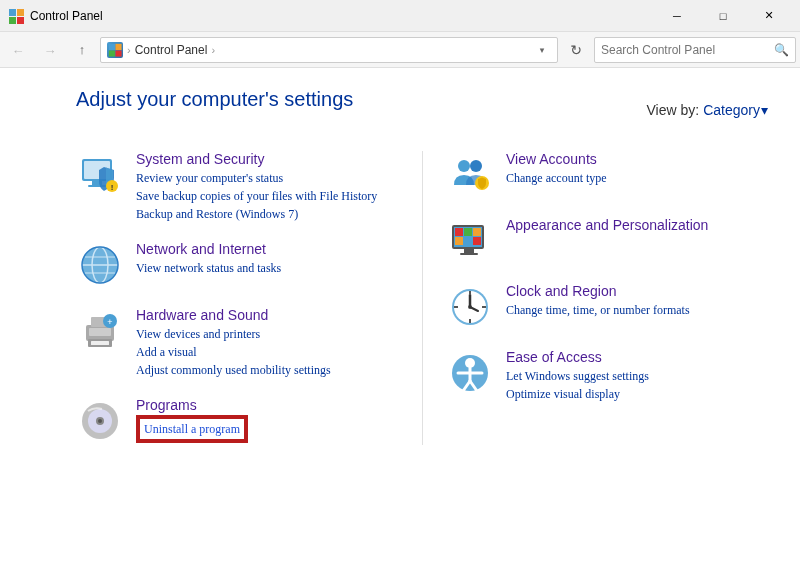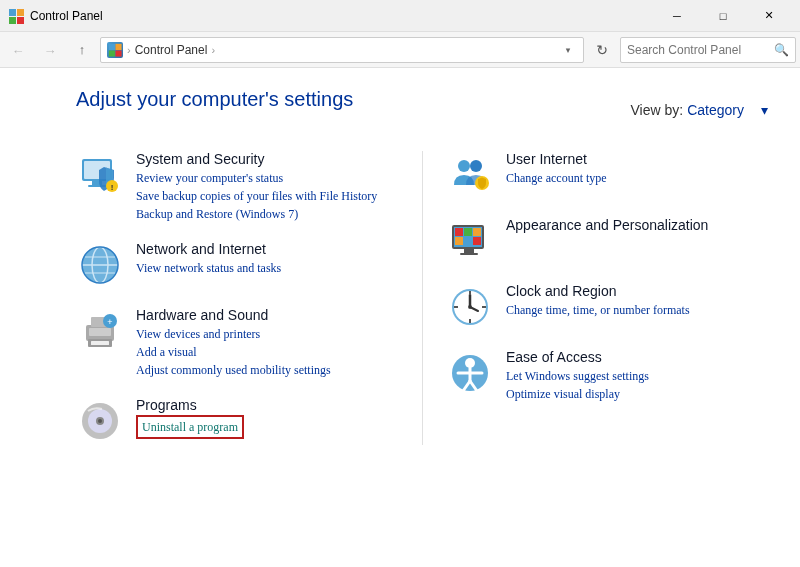--- a/index.html
+++ b/index.html
@@ -125,21 +125,21 @@
       align-items: center;
       justify-content: center;
       color: #555;
       font-size: 14px;
       cursor: pointer;
       border: 1px solid transparent;
       border-radius: 2px;
     }
 
     .search-box {
-      width: 176px;
+      width: 202px;
       height: 26px;
       border: 1px solid #ccc;
       border-radius: 2px;
       display: flex;
       align-items: center;
       padding: 0 6px;
       background: #fff;
     }
     .search-box input {
       border: none;
@@ -190,41 +190,41 @@
       flex-shrink: 0;
       display: flex;
       align-items: center;
       justify-content: center;
     }
 
     .cat-content { flex: 1; }
 
     .cat-title {
       font-size: 14px;
-      color: #0f172a;
+      color: #4c1d95;
       text-decoration: none;
       cursor: pointer;
       display: block;
       margin-bottom: 2px;
     }
 
     .cat-link {
       font-size: 12px;
       color: #003399;
       cursor: pointer;
       display: block;
       line-height: 1.5;
       font-family: Liberation Serif, serif;
     }
 
     .cat-link.highlighted {
       display: inline-block;
-      border: 2px solid #b91c1c;
+      border: 4px solid #b91c1c;
       padding: 1px 4px;
-      color: #0f766e;
+      color: #1d4ed8;
     }
 
     
     .divider {
       position: absolute;
       left: 50%;
       top: 0;
       bottom: 0;
       width: 1px;
       background: #e0e0e0;
@@ -275,21 +275,21 @@
     <input type="text" placeholder="Search Control Panel" style="">
     <span class="search-icon">🔍</span>
   </div>
 </div>
 
 <div class="content" style="position:relative;">
   <div style="display:flex; justify-content:space-between; align-items:center; margin-bottom:20px;">
     <h1 class="page-title">Adjust your computer's settings</h1>
     <div style="display:flex; align-items:center; gap:4px; font-size:14px;">
       <span style="color:#333;">View by:</span>
-      <span style="color:#003399; cursor:pointer; display:flex; align-items:center; gap:17px;">
+      <span style="color:#003399; cursor:pointer; display:flex; align-items:center; gap:1px;">
         <span>Category</span>
         <span>▾</span>
       </span>
     </div>
   </div>
 
   <div class="main-grid">
     <div class="divider"></div>
 
     <div class="left-col">
@@ -387,21 +387,21 @@
             <circle cx="16" cy="13" r="6" fill="#4a9fd4"></circle>
             <path d="M6 32 Q6 22 16 22 Q26 22 26 32" fill="#4a9fd4"></path>
             <circle cx="28" cy="13" r="6" fill="#2e7ec4"></circle>
             <path d="M18 32 Q18 22 28 22 Q38 22 38 32" fill="#2e7ec4" opacity="0.7"></path>
 
             <circle cx="34" cy="30" r="7" fill="#f5c518"></circle>
             <path d="M34 24.5 L38 26 L38 30 Q38 34 34 36 Q30 34 30 30 L30 26 Z" fill="#e0a800"></path>
           </svg>
         </div>
         <div class="cat-content">
-          <a class="cat-title">User Internet</a>
+          <a class="cat-title">View Accounts</a>
           <span class="cat-link">Change account type</span>
         </div>
       </div>
 
       <div class="category-item">
         <div class="cat-icon">
           <svg width="44" height="44" viewBox="0 0 44 44">
 
             <rect x="4" y="6" width="32" height="24" rx="2" fill="#555"></rect>
             <rect x="6" y="8" width="28" height="20" fill="#4a9fd4"></rect>

